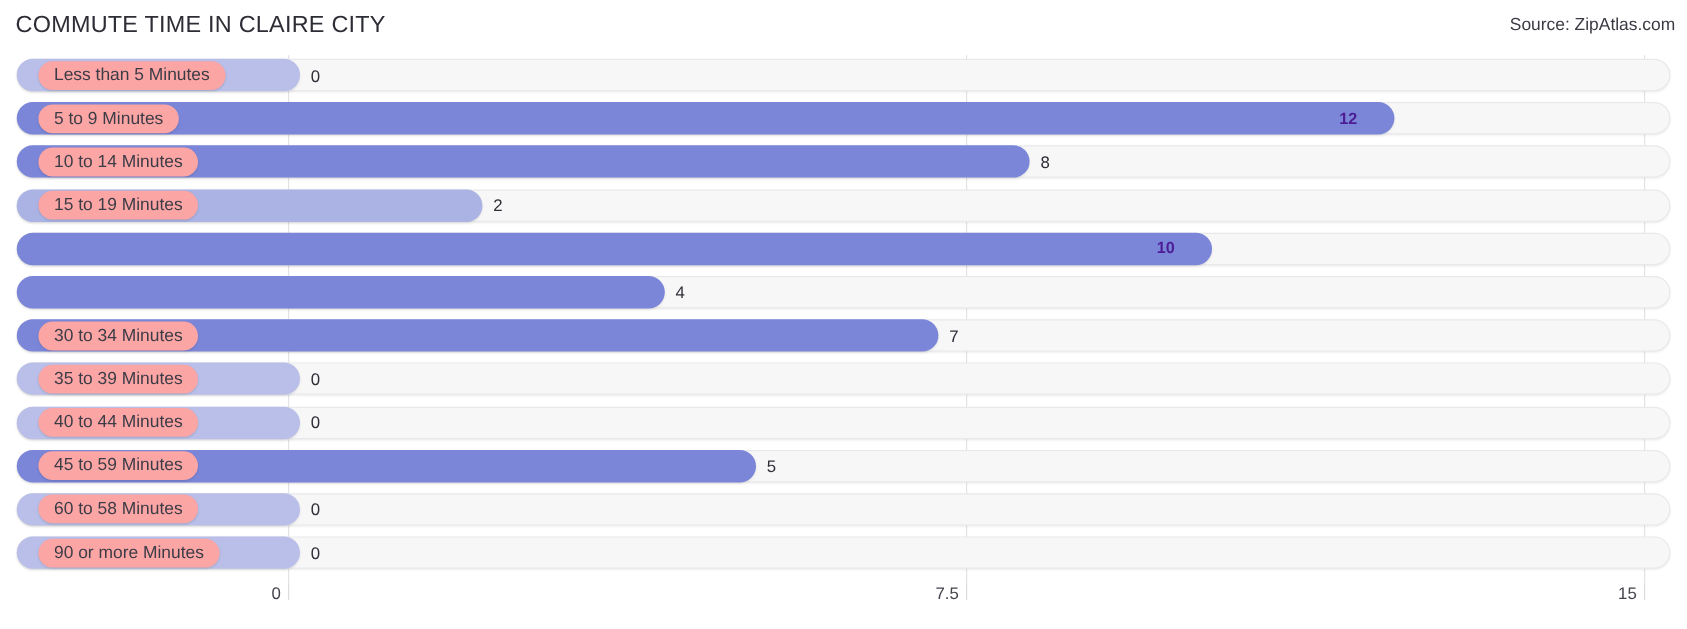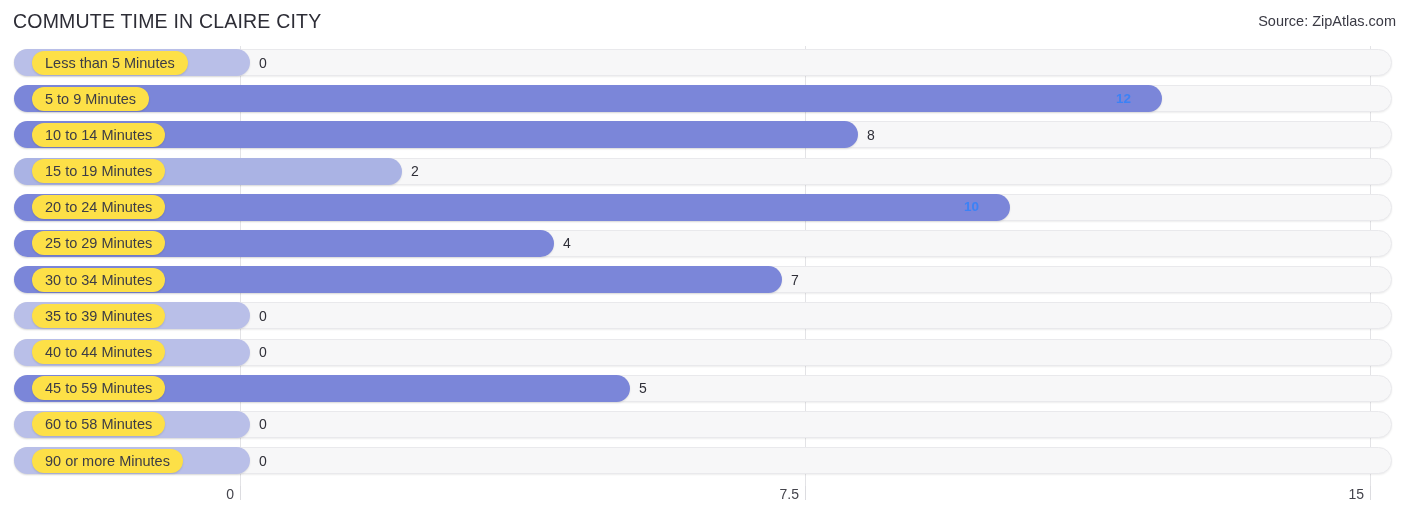--- a/index.html
+++ b/index.html
@@ -53,36 +53,36 @@
     box-shadow:0 1px 2px rgba(0,0,0,.10);
   }
   .bar.zero { background:#b9bfe8; }
   .bar.light { background:#aab3e4; }
 
   
   .label-pill {
     position:absolute; left:32px; top:4.5px;
     height:24px; line-height:24px;
     padding:0 13px;
-    background:#fde047;
+    background:#fca5a5;
     border-radius:13px;
     font-size:14.5px;
     color:#3c3c46;
     white-space:nowrap;
     box-shadow:0 1px 2px rgba(0,0,0,.13);
   }
 
   
   .value-out {
     position:absolute; top:4.5px; height:24px; line-height:24px;
     font-size:14px; color:#2f2f38; white-space:nowrap;
   }
   .value-in {
     position:absolute; top:4.5px; height:24px; line-height:24px;
-    font-size:13.5px; color:#3b82f6; font-weight:600; white-space:nowrap;
+    font-size:13.5px; color:#4c1d95; font-weight:600; white-space:nowrap;
   }
 
   
   .axis { position:absolute; left:0; top:486px; width:1406px; height:38px; }
   .tick-label {
     position:absolute; top:0;
     font-size:14px; color:#44444c; white-space:nowrap;
     transform:translateX(-100%);
   }
   .tick-mark { position:absolute; top:0; width:1px; height:14px; background:#dcdce0; }
@@ -124,27 +124,25 @@
         </div>
         <div class="row">
           <div class="track"></div>
           <div class="bar light" style="width: 388px;"></div>
           <div class="label-pill">15 to 19 Minutes</div>
           <div class="value-out" style="left: 411px;">2</div>
         </div>
         <div class="row">
           <div class="track"></div>
           <div class="bar" style="width: 996px;"></div>
-          <div class="label-pill">20 to 24 Minutes</div>
           <div class="value-in" style="left: 964px;">10</div>
         </div>
         <div class="row">
           <div class="track"></div>
           <div class="bar" style="width: 540px;"></div>
-          <div class="label-pill">25 to 29 Minutes</div>
           <div class="value-out" style="left: 563px;">4</div>
         </div>
         <div class="row">
           <div class="track"></div>
           <div class="bar" style="width: 768px;"></div>
           <div class="label-pill">30 to 34 Minutes</div>
           <div class="value-out" style="left: 791px;">7</div>
         </div>
         <div class="row">
           <div class="track"></div>

